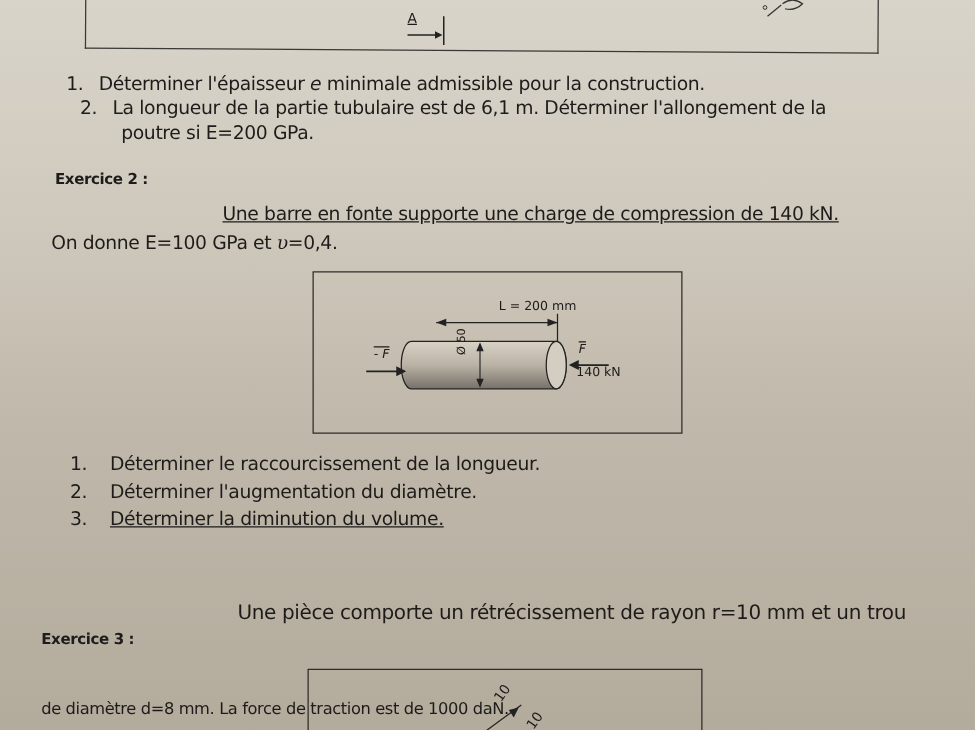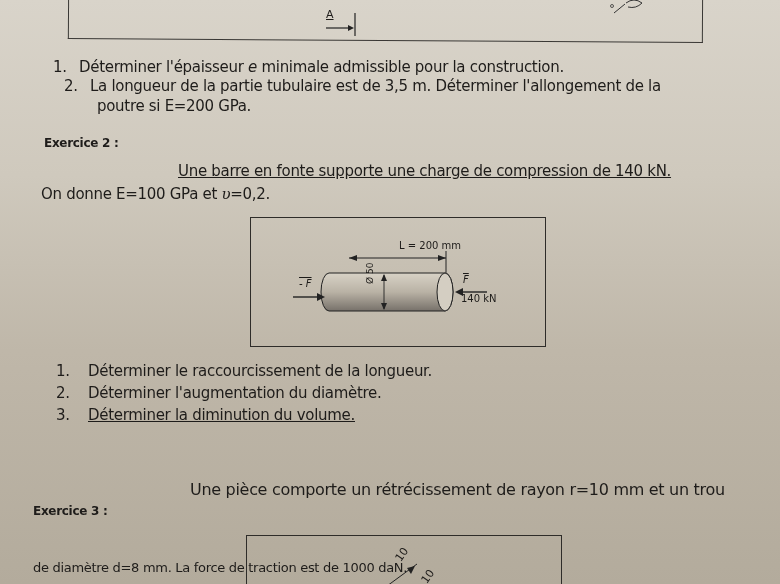--- a/index.html
+++ b/index.html
@@ -32,28 +32,28 @@
 <svg class="abs" style="left:608px;top:0;" width="50" height="16">
   <circle cx="4" cy="6" r="1.5" fill="none" stroke="#333" stroke-width="0.8"></circle>
   <line x1="6" y1="13" x2="17" y2="4" stroke="#333" stroke-width="1"></line>
   <path d="M18 3 q8 -6 16 0 q-6 6 -14 4" fill="none" stroke="#333" stroke-width="1"></path>
 </svg>
 
 <div class="abs txt" style="left:53px;top:58px;">
   <span class="num">1.</span><span>Déterminer l'épaisseur </span><i>e</i><span> minimale admissible pour la construction.</span>
 </div>
 <div class="abs txt" style="left:64px;top:77px;">
-  <span class="num">2.</span><span>La longueur de la partie tubulaire est de 3,5 m. Déterminer l'allongement de la</span>
+  <span class="num">2.</span><span>La longueur de la partie tubulaire est de 6,1 m. Déterminer l'allongement de la</span>
 </div>
 <div class="abs txt" style="left:97px;top:97px;">poutre si E=200 GPa.</div>
 
 <div class="abs h" style="left:44px;top:136px;">Exercice 2 :</div>
 <div class="abs txt" style="left:178px;top:162px;text-decoration:underline;">Une barre en fonte supporte une charge de compression de 140 kN.</div>
 <div class="abs txt" style="left:41px;top:185px;">
-  <span>On donne E=100 GPa et </span><i style="font-family:'DejaVu Serif',serif;">υ</i><span>=0,2.</span>
+  <span>On donne E=100 GPa et </span><i style="font-family:'DejaVu Serif',serif;">υ</i><span>=0,4.</span>
 </div>
 
 <div class="abs fig2">
   <svg width="294" height="128" style="position:absolute;left:0;top:0;">
     <defs>
       <linearGradient id="shade" x1="0" y1="0" x2="0" y2="1">
         <stop offset="0" stop-color="#d8d2c6"></stop>
         <stop offset="0.5" stop-color="#b9b2a5"></stop>
         <stop offset="1" stop-color="#77716a"></stop>
       </linearGradient>

